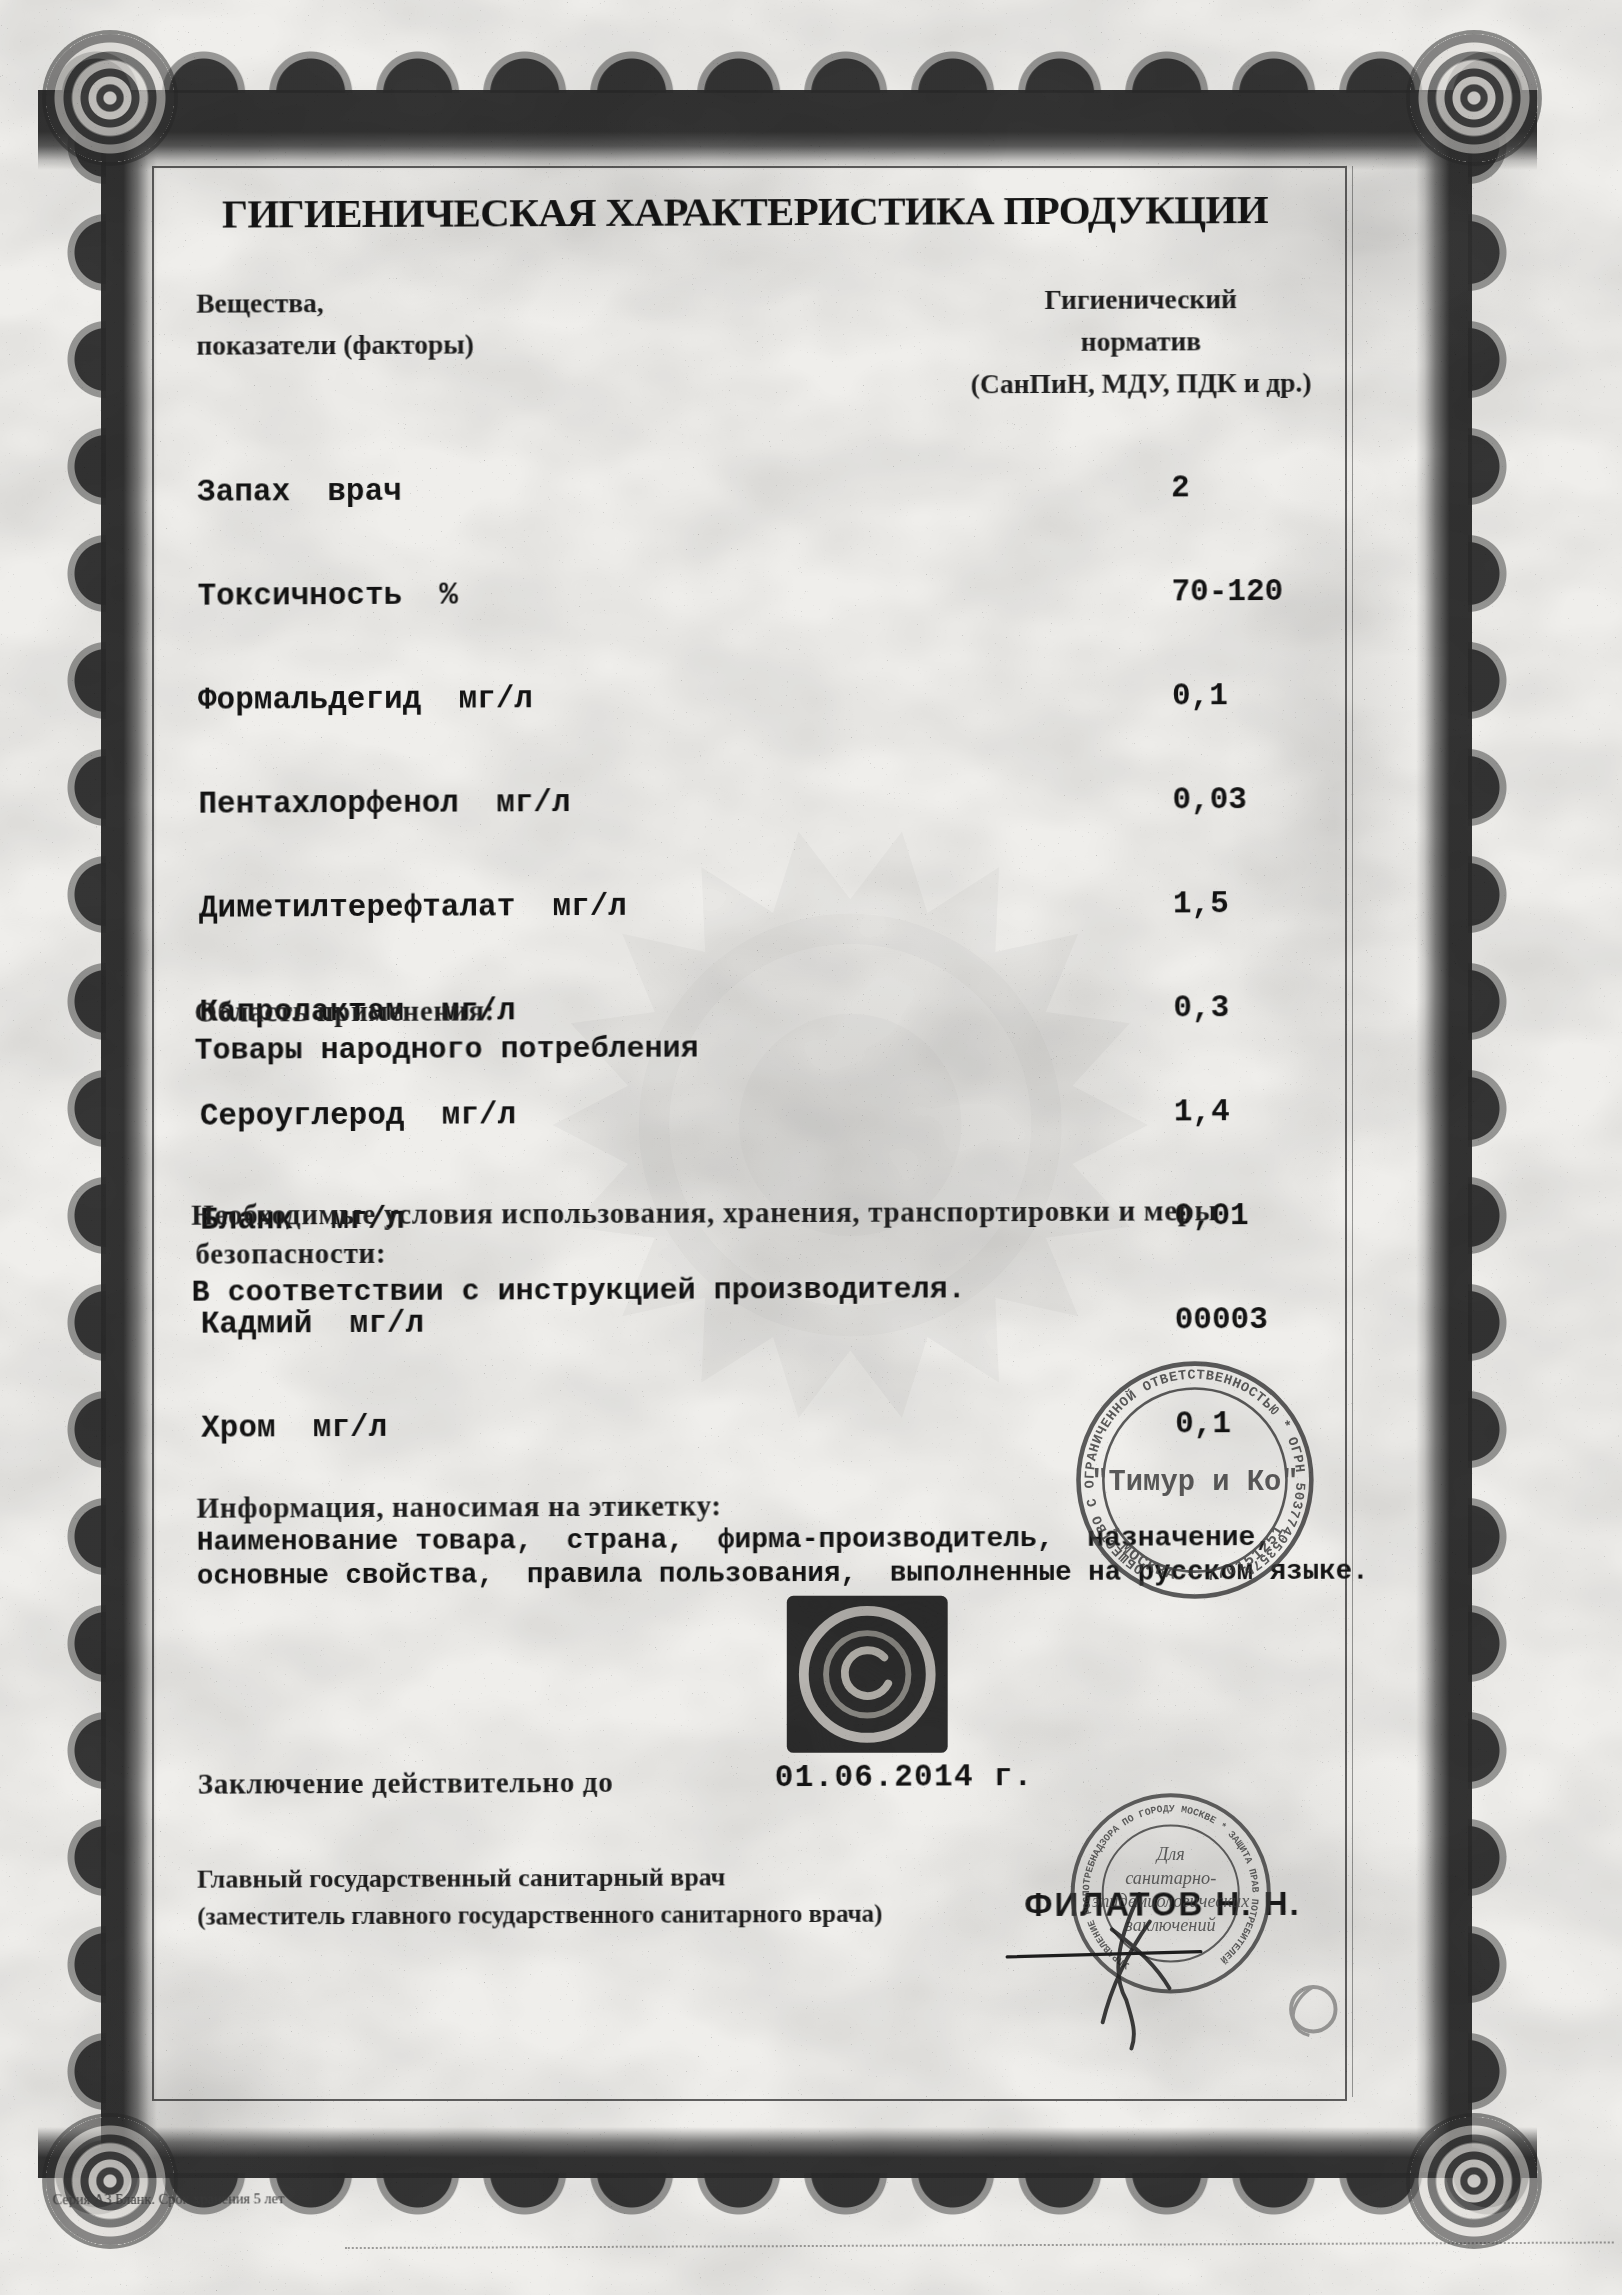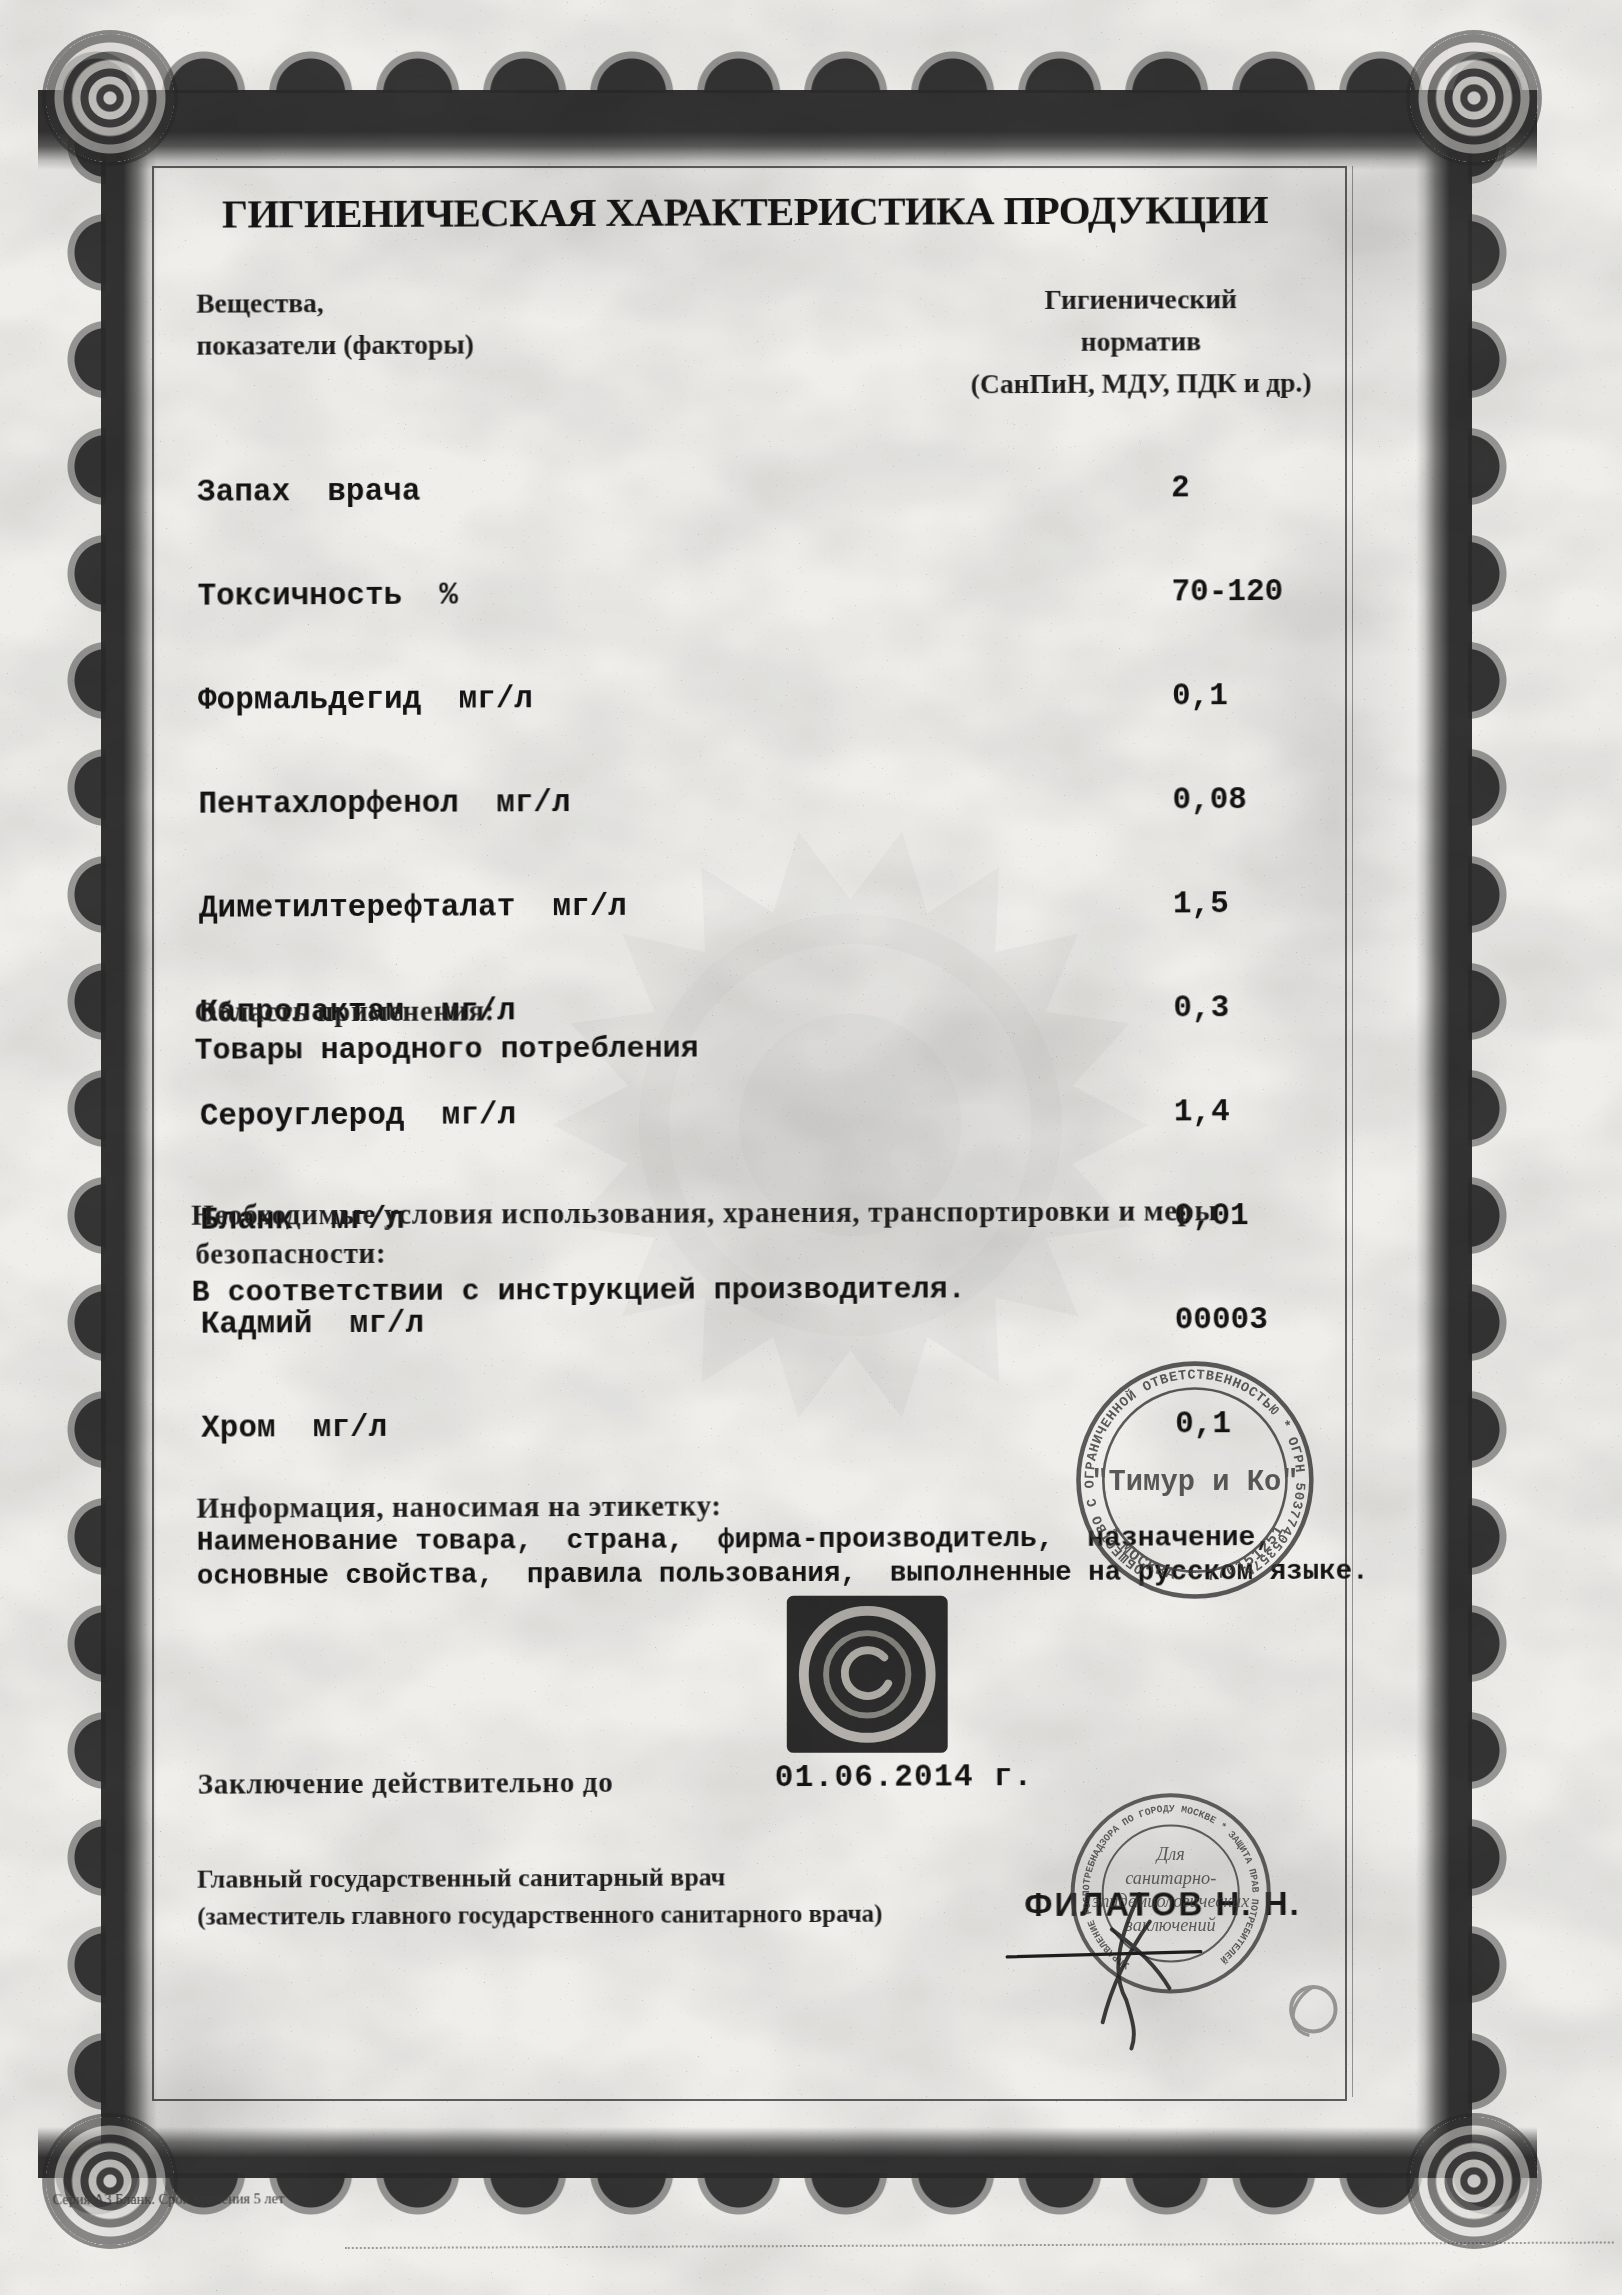--- a/index.html
+++ b/index.html
@@ -115,24 +115,24 @@
       <div>Вещества,</div>
       <div>показатели (факторы)</div>
     </div>
     <div id="hdr-right" class="ink serif hdr">
       <div>Гигиенический</div>
       <div>норматив</div>
       <div>(СанПиН, МДУ, ПДК и др.)</div>
     </div>
 
     <div id="rows" class="ink mono">
-      <div class="row"><span class="lbl">Запах  врача</span><span class="val">2</span></div>
+      <div class="row"><span class="lbl">Запах  врач</span><span class="val">2</span></div>
       <div class="row"><span class="lbl">Токсичность  %</span><span class="val">70-120</span></div>
       <div class="row"><span class="lbl">Формальдегид  мг/л</span><span class="val">0,1</span></div>
-      <div class="row"><span class="lbl">Пентахлорфенол  мг/л</span><span class="val">0,08</span></div>
+      <div class="row"><span class="lbl">Пентахлорфенол  мг/л</span><span class="val">0,03</span></div>
       <div class="row"><span class="lbl">Диметилтерефталат  мг/л</span><span class="val">1,5</span></div>
       <div class="row"><span class="lbl">Капролактам  мг/л</span><span class="val">0,3</span></div>
       <div class="row"><span class="lbl">Сероуглерод  мг/л</span><span class="val">1,4</span></div>
       <div class="row"><span class="lbl">Бланк  мг/л</span><span class="val">0,01</span></div>
       <div class="row"><span class="lbl">Кадмий  мг/л</span><span class="val">00003</span></div>
       <div class="row"><span class="lbl">Хром  мг/л</span><span class="val">0,1</span></div>
     </div>
 
     <div id="app-label" class="ink serif sec">Область применения:</div>
     <div id="app-value" class="ink mono">Товары народного потребления</div>

